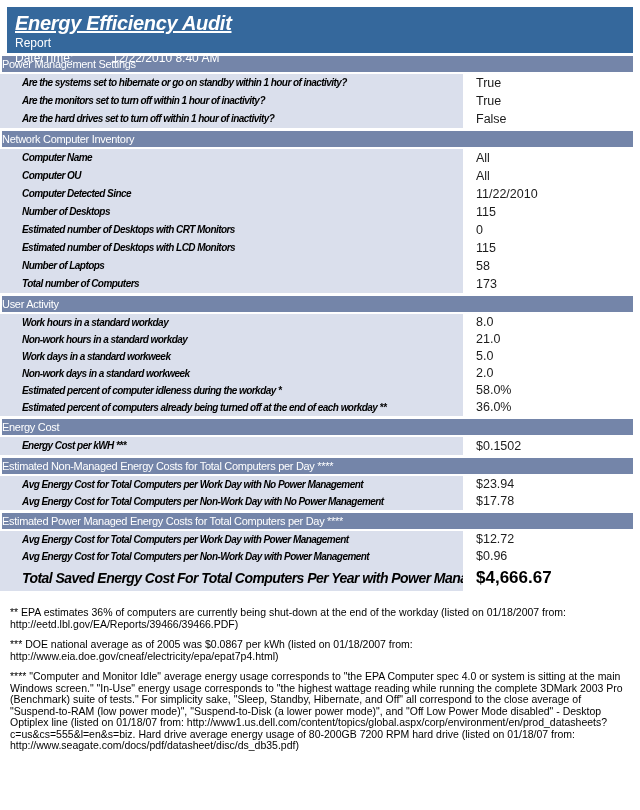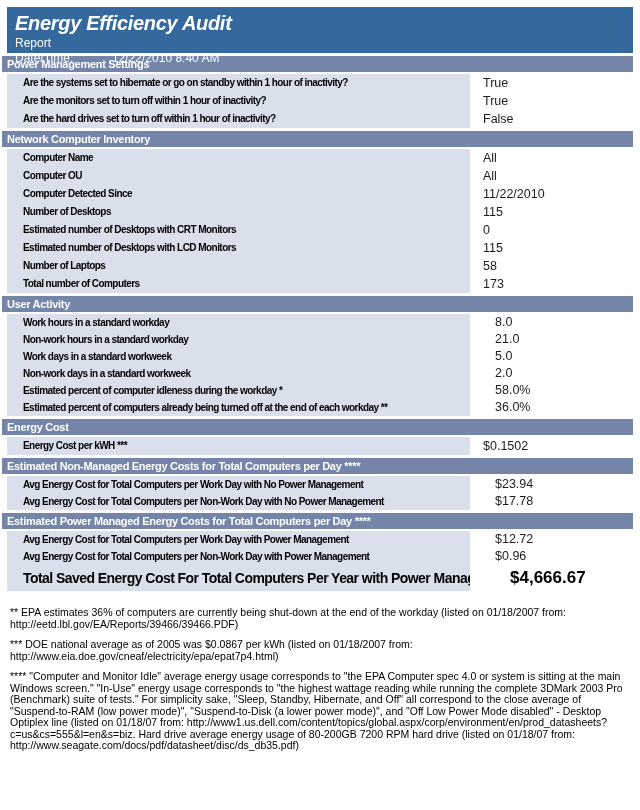--- a/index.html
+++ b/index.html
@@ -9,49 +9,49 @@
     overflow:hidden;
   }
   .page{padding-top:7px;}
 
   
   .hdr{
     margin-left:7px;width:626px;height:46px;box-sizing:border-box;
     background:var(--header-blue,#35689C);color:#fff;padding:4px 0 0 8px;
   }
   .hdr .title{
-    font-weight:bold;font-style:italic;font-size:20px;letter-spacing:-0.3px;line-height:24px;
+    font-weight:bold;font-style:italic;font-size:20px;letter-spacing:-0.3px;line-height:24px;text-decoration:underline;
   }
   .hdr .dateline{font-size:12px;line-height:15px;margin-top:1px;}
   .hdr .dateline .dl-label{display:inline-block;width:97px;}
 
   
   .bar{
     margin:3px 18px 2px 2px;width:631px;height:16px;box-sizing:border-box;
     background:var(--section-bar,#7485A9);color:#fff;
-    font-weight:bold;font-size:11px;letter-spacing:-0.3px;line-height:16px;
-    padding-left:5px;white-space:nowrap;overflow:hidden;
+    font-weight:normal;font-size:11px;letter-spacing:-0.3px;line-height:16px;
+    white-space:nowrap;overflow:hidden;
   }
 
   
   .row{display:flex;height:18px;line-height:18px;}
-  .row.h17{height:17px;line-height:17px;gap:12px;}
+  .row.h17{height:17px;line-height:17px;}
   .row.big{height:26px;line-height:26px;}
   .lbl{
-    box-sizing:border-box;margin-left:7px;width:463px;flex:none;
+    box-sizing:border-box;width:463px;flex:none;
     background:var(--row-label-bg,#DADFEC);
-    padding-left:16px;font-weight:bold;font-size:10px;letter-spacing:-0.55px;
-    white-space:nowrap;overflow:hidden;
+    padding-left:22px;font-weight:bold;font-size:10px;letter-spacing:-0.55px;
+    white-space:nowrap;overflow:hidden;font-style:italic;
   }
   .row.big .lbl{font-size:14px;}
   .val{
     box-sizing:border-box;padding-left:13px;font-size:12.5px;color:#1c1c1c;
     white-space:nowrap;
   }
-  .row.big .val{font-size:17px;font-weight:bold;color:#000;letter-spacing:0;margin-left:27px;}
+  .row.big .val{font-size:17px;font-weight:bold;color:#000;letter-spacing:0;}
 
   
   #footnotes{margin:16px 8px 0 10px;width:622px;}
   #footnotes p{
     margin:0 0 9px 0;font-size:10.5px;line-height:11.5px;color:#000;
     overflow-wrap:break-word;word-wrap:break-word;
   }
 </style>
 </head>
 <body>

